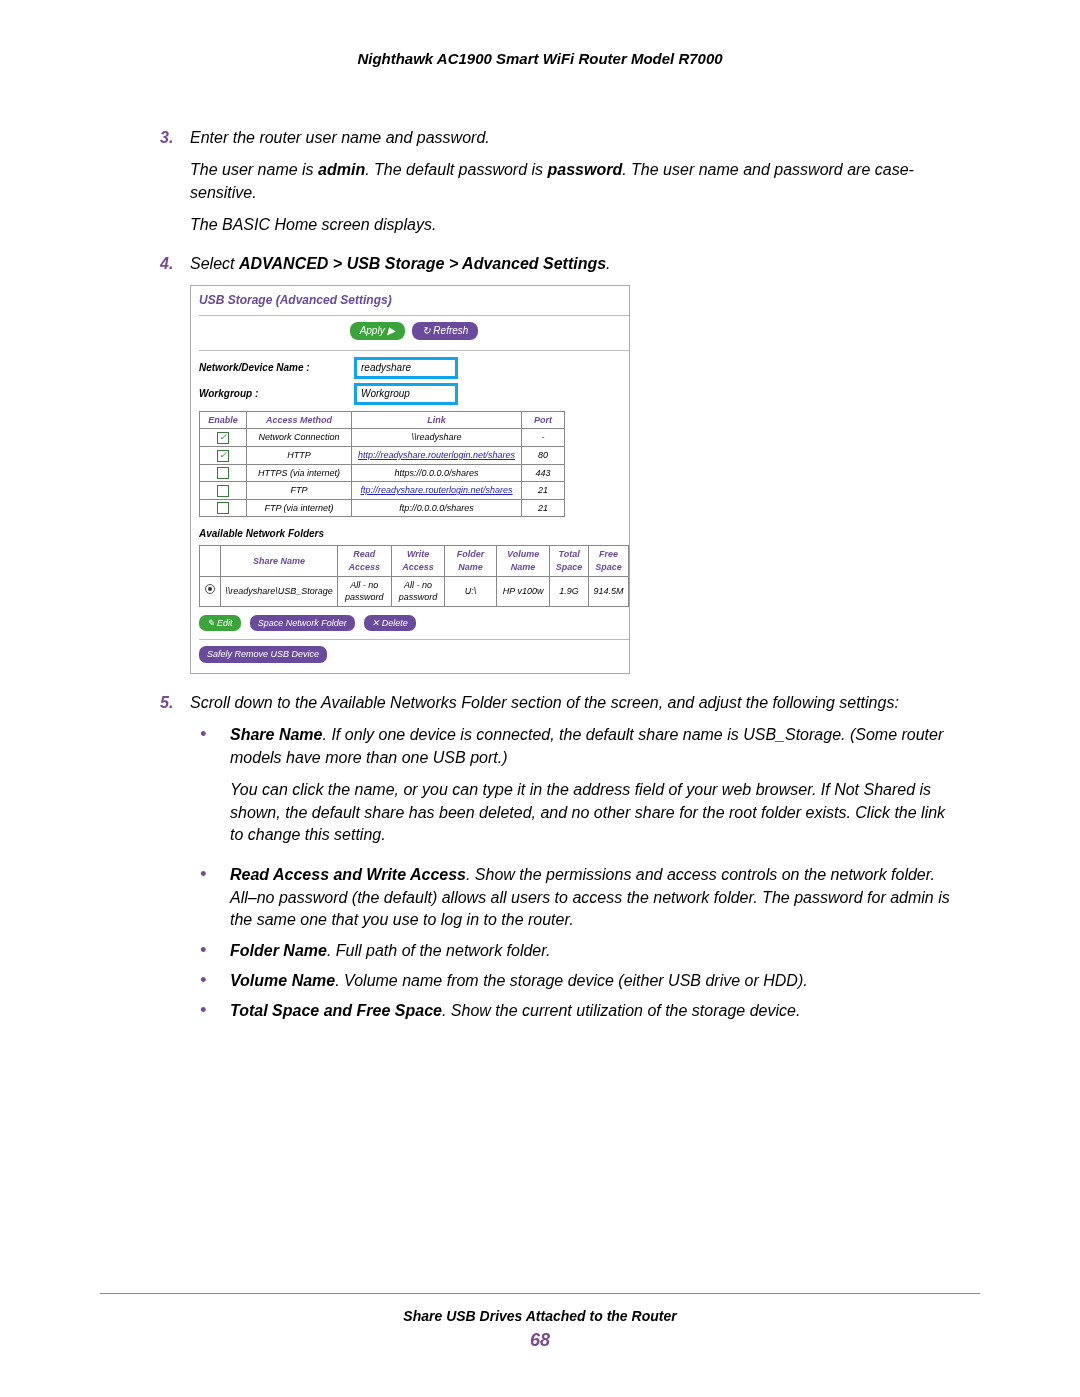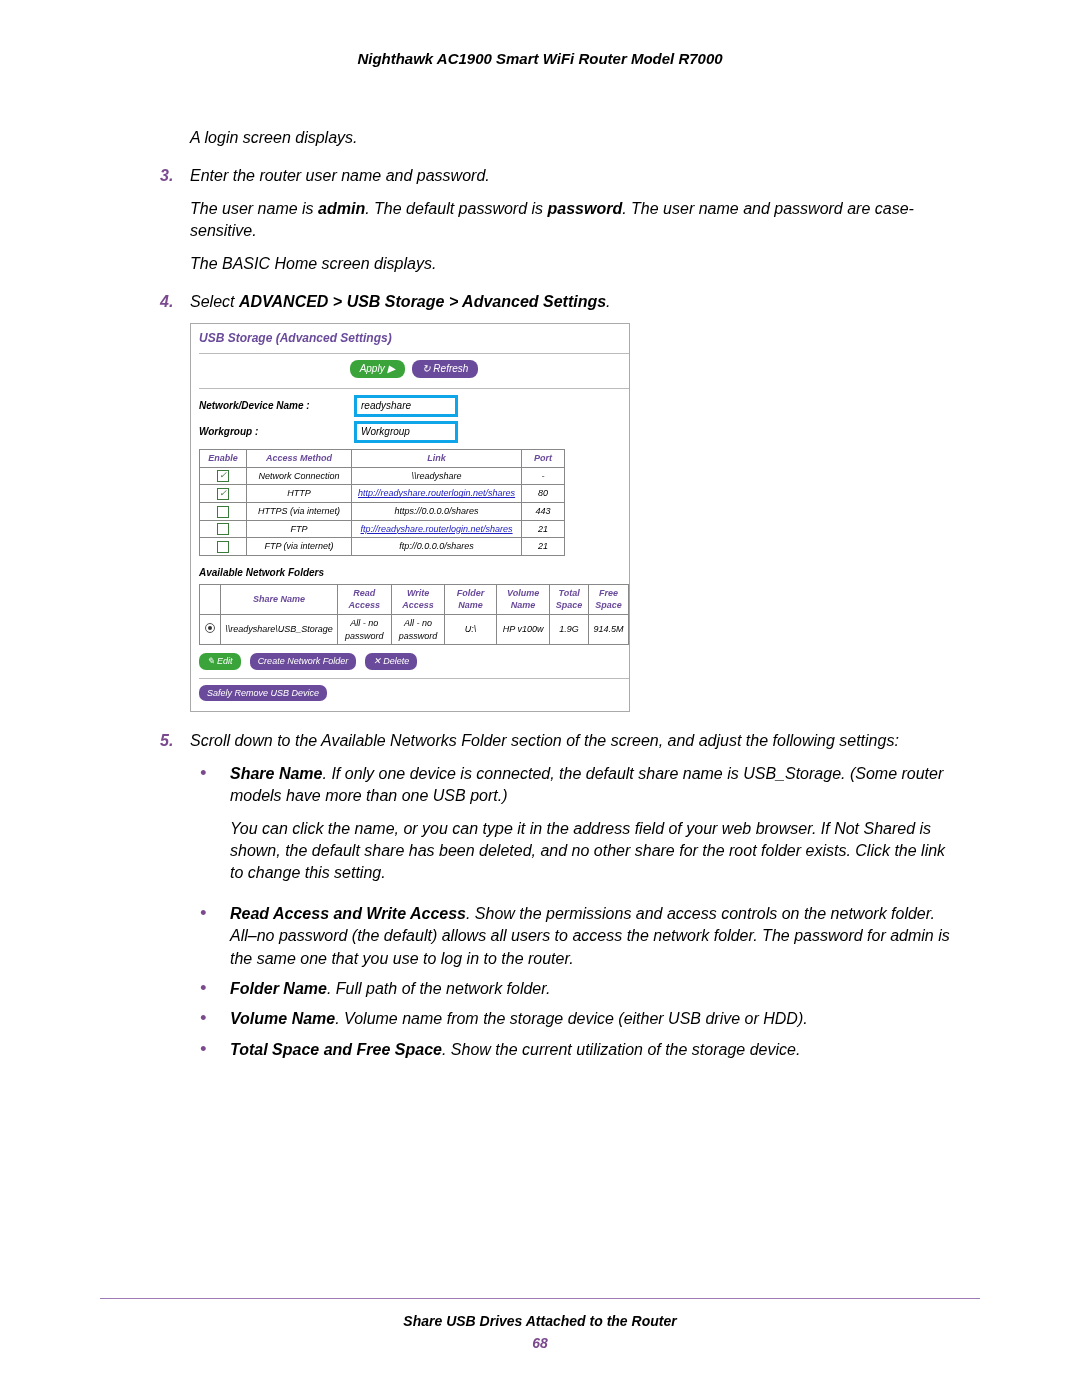--- a/index.html
+++ b/index.html
@@ -167,33 +167,29 @@
     margin: 0 0 14px 0;
   }
   .footer {
     text-align: center;
     position: absolute;
     bottom: 46px;
     left: 100px;
     right: 100px;
   }
   .footer-title { font-weight: bold; font-size: 14px; }
-  .page-num { color: #7b4a8e; font-weight: bold; margin-top: 6px; font-size: 14px; }
+  .page-num { color: #7b4a8e; font-weight: bold; margin-top: 6px; font-size: 18px; }
 </style>
 </head>
 <body>
 
 <div class="page">
   <div class="header-title">Nighthawk AC1900 Smart WiFi Router Model R7000</div>
 
   <div class="content">
-    <div class="step-row">
-      <div class="step-num"></div>
-      <div class="step-body para">A login screen displays.</div>
-    </div>
 
     <div class="step-row">
       <div class="step-num">3.</div>
       <div class="step-body">
         <div class="para">Enter the router user name and password.</div>
         <div class="para">
           <span>The user name is </span><span class="bold">admin</span><span>. The default password is </span><span class="bold">password</span><span>. The user name and password are case-sensitive.</span>
         </div>
         <div class="para">The BASIC Home screen displays.</div>
       </div>
@@ -285,21 +281,21 @@
               <td>U:\</td>
               <td>HP v100w</td>
               <td>1.9G</td>
               <td>914.5M</td>
             </tr>
           </tbody>
             </table>
 
           <div class="btn-row2">
             <span class="small-btn btn-green">✎ Edit</span>
-            <span class="small-btn btn-purple">Create Network Folder</span>
+            <span class="small-btn btn-purple">Space Network Folder</span>
             <span class="small-btn btn-purple">✕ Delete</span>
           </div>
           <div class="ss-hr"></div>
           <div class="btn-row3">
             <span class="small-btn btn-purple">Safely Remove USB Device</span>
           </div>
         </div>
       </div>
     </div>
 

